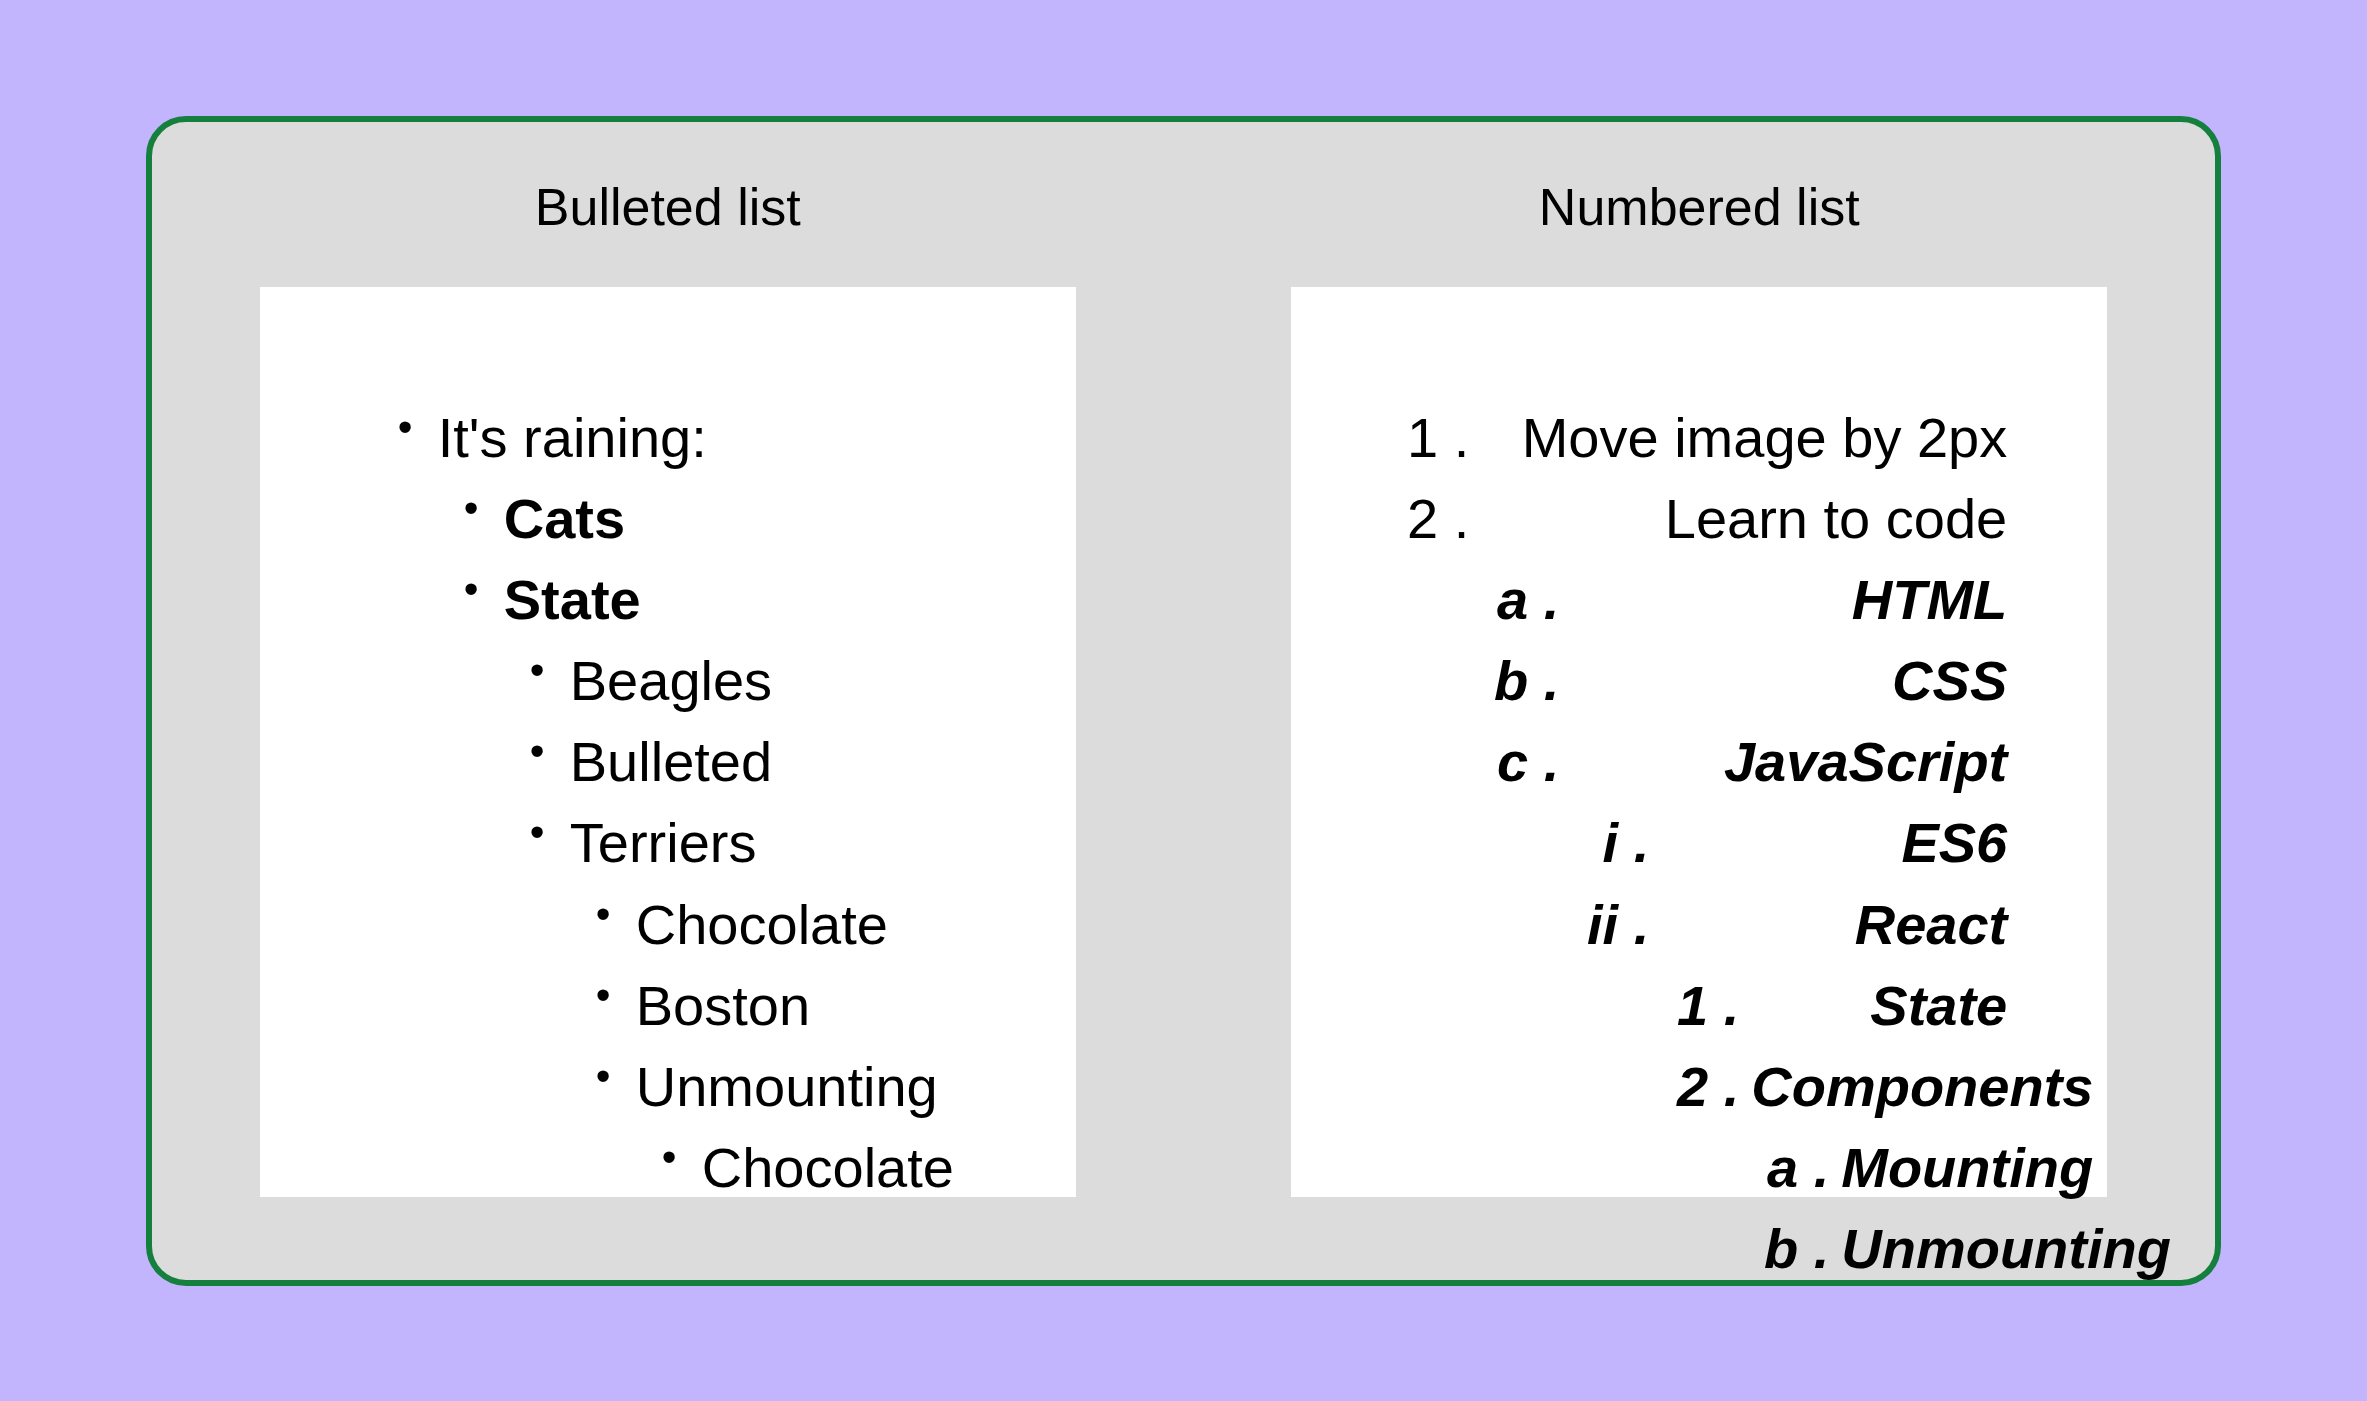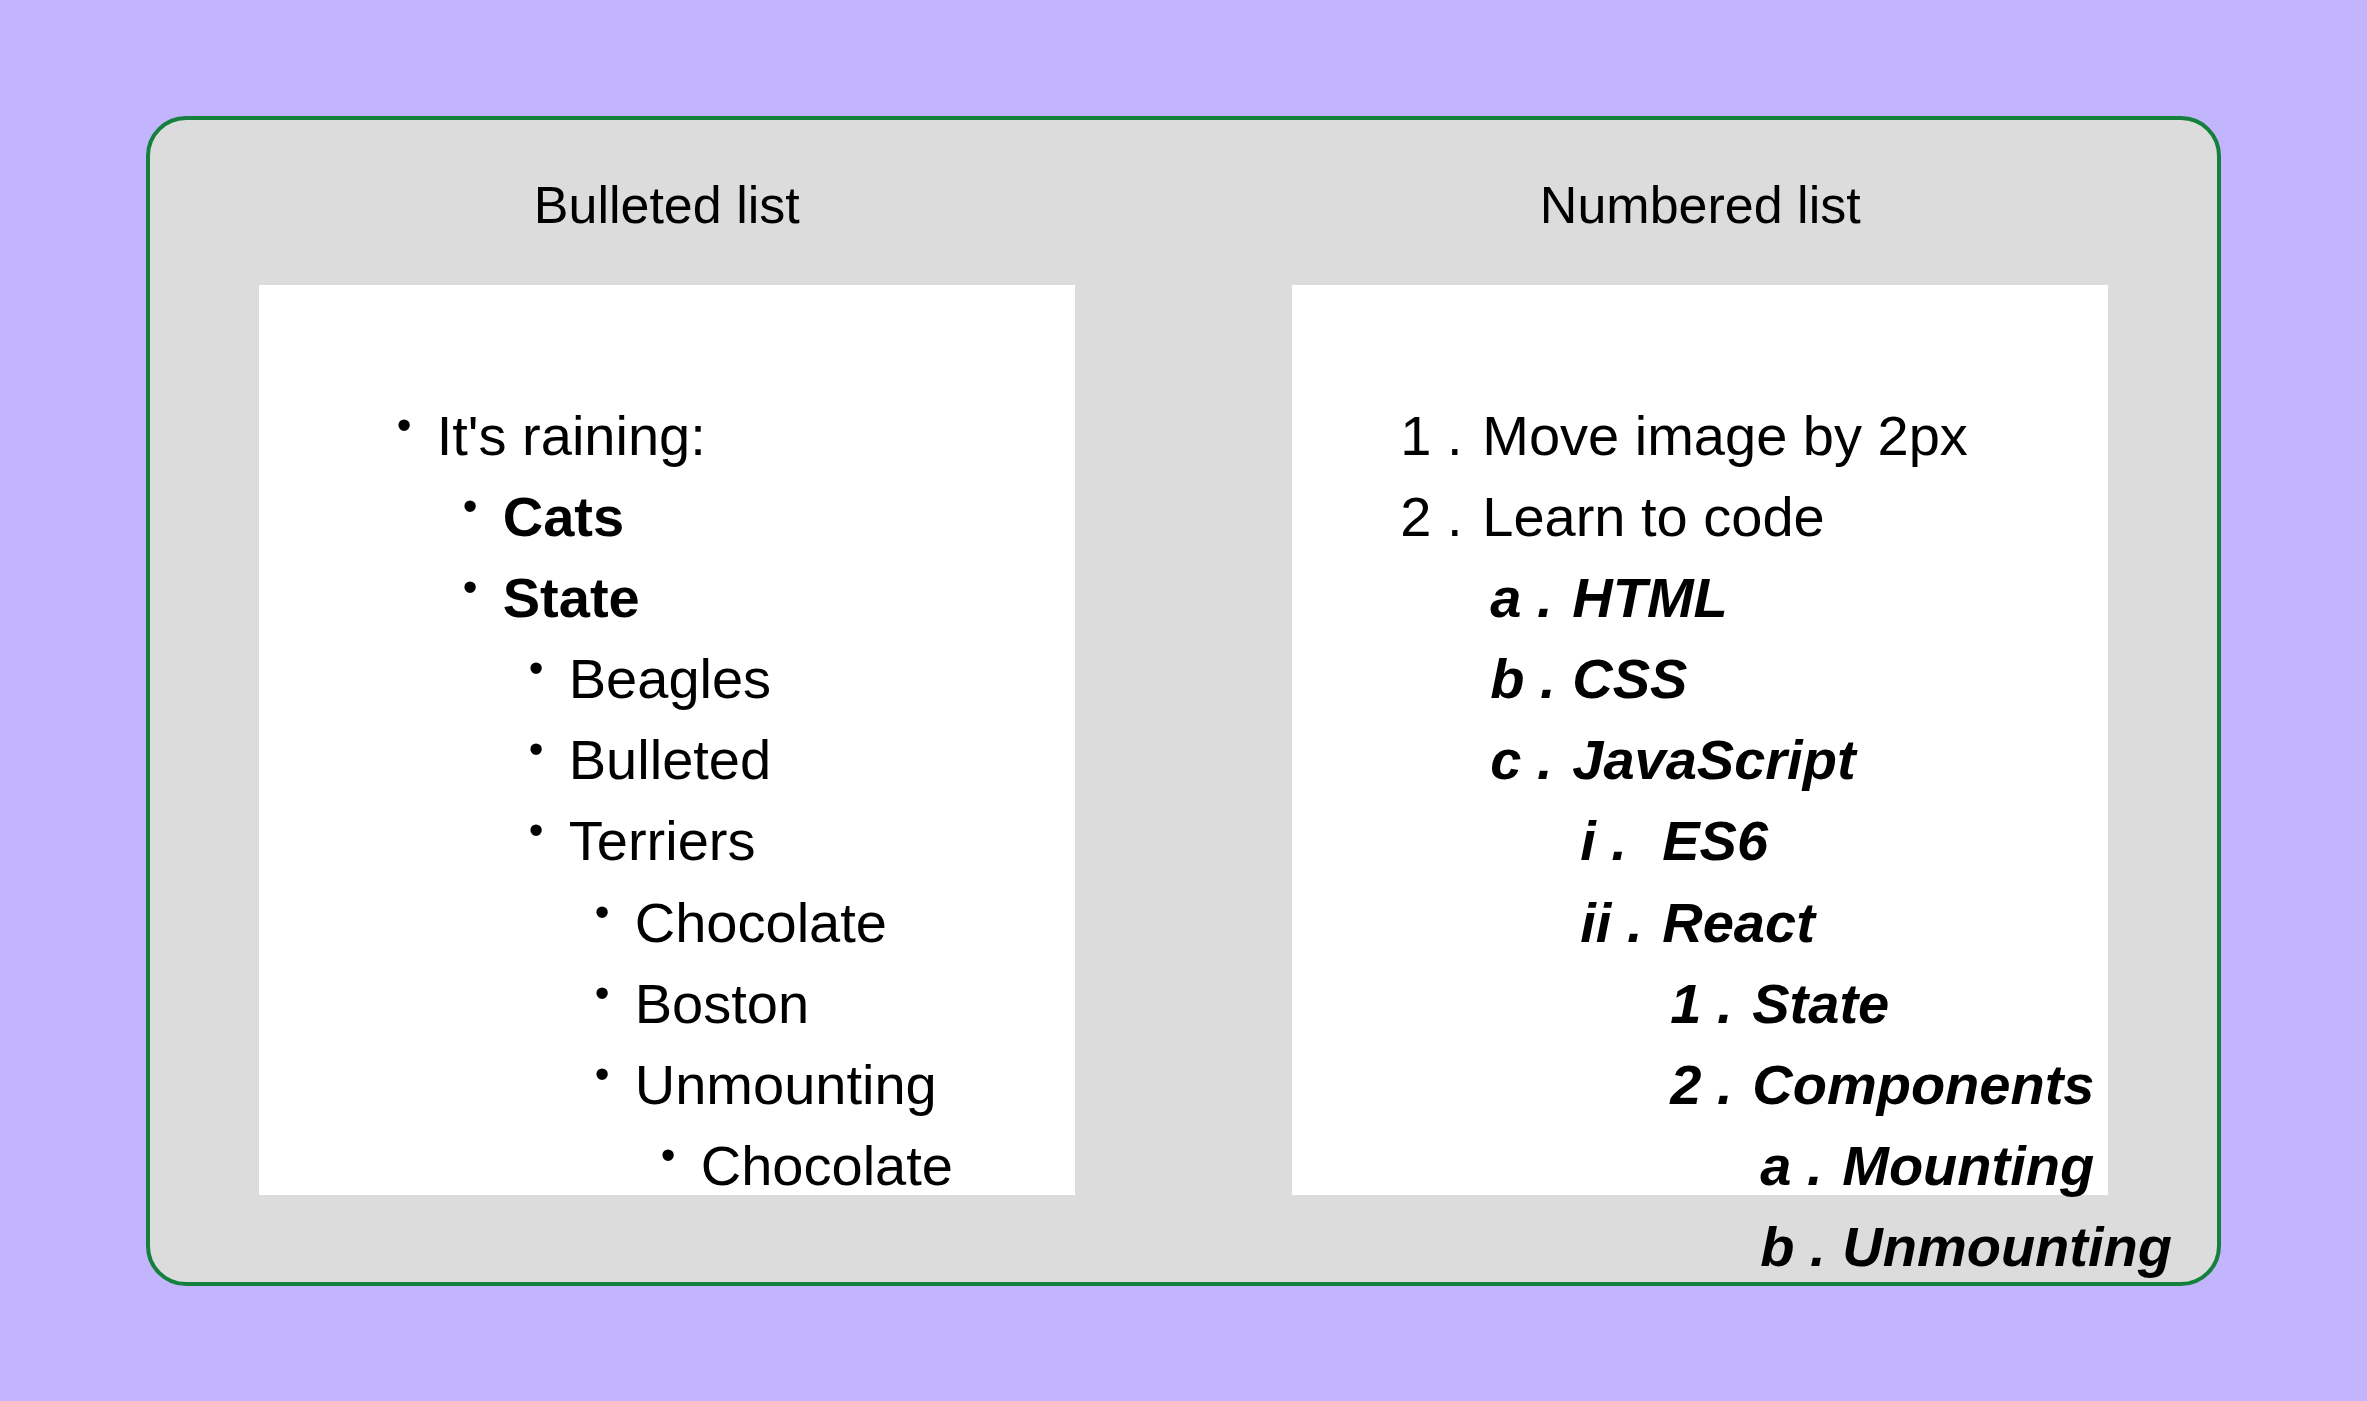--- a/index.html
+++ b/index.html
@@ -7,21 +7,21 @@
       background: #c2b5fd;
       font-family: -apple-system, BlinkMacSystemFont, "Segoe UI", Helvetica, Arial, sans-serif;
       width: 2367px;
       height: 1401px;
       display: flex;
       align-items: center;
       justify-content: center;
     }
     .frame {
       background: #dcdcdc;
-      border: 4px solid #15803d;
+      border: 6px solid #15803d;
       border-radius: 40px;
       width: 2075px;
       height: 1170px;
       display: flex;
       padding: 0;
       overflow: hidden;
     }
     .col {
       flex: 1;
       display: flex;
@@ -50,21 +50,21 @@
     ul li { position: relative; padding-left: 48px; }
     ul li::before {
       content: "•";
       position: absolute;
       left: 8px;
       top: 0;
       font-size: 42px;
     }
     ul ul { margin-left: 18px; }
     .bold { font-weight: 700; }
-    ol { list-style: none; padding-left: 0; counter-reset: item; }
+    ol { list-style: none; padding-left: 0; counter-reset: item; text-align: right; }
     ol > li { position: relative; padding-left: 90px; counter-increment: item; }
     ol.dec > li::before { content: counter(item) " ."; position: absolute; left: 8px; top: 0; width: 70px; }
     ol.alpha { counter-reset: alpha; }
     ol.alpha > li { counter-increment: alpha; padding-left: 90px; }
     ol.alpha > li::before { content: counter(alpha, lower-alpha) " ."; position: absolute; left: 8px; top: 0; width: 70px; }
     ol.roman { counter-reset: roman; }
     ol.roman > li { counter-increment: roman; padding-left: 90px; }
     ol.roman > li::before { content: counter(roman, lower-roman) " ."; position: absolute; left: 8px; top: 0; width: 70px; }
     ol ol { margin-left: 0; font-style: italic; }
     .alpha .bold::before, .bold.alpha-item::before { font-weight: 700; }

